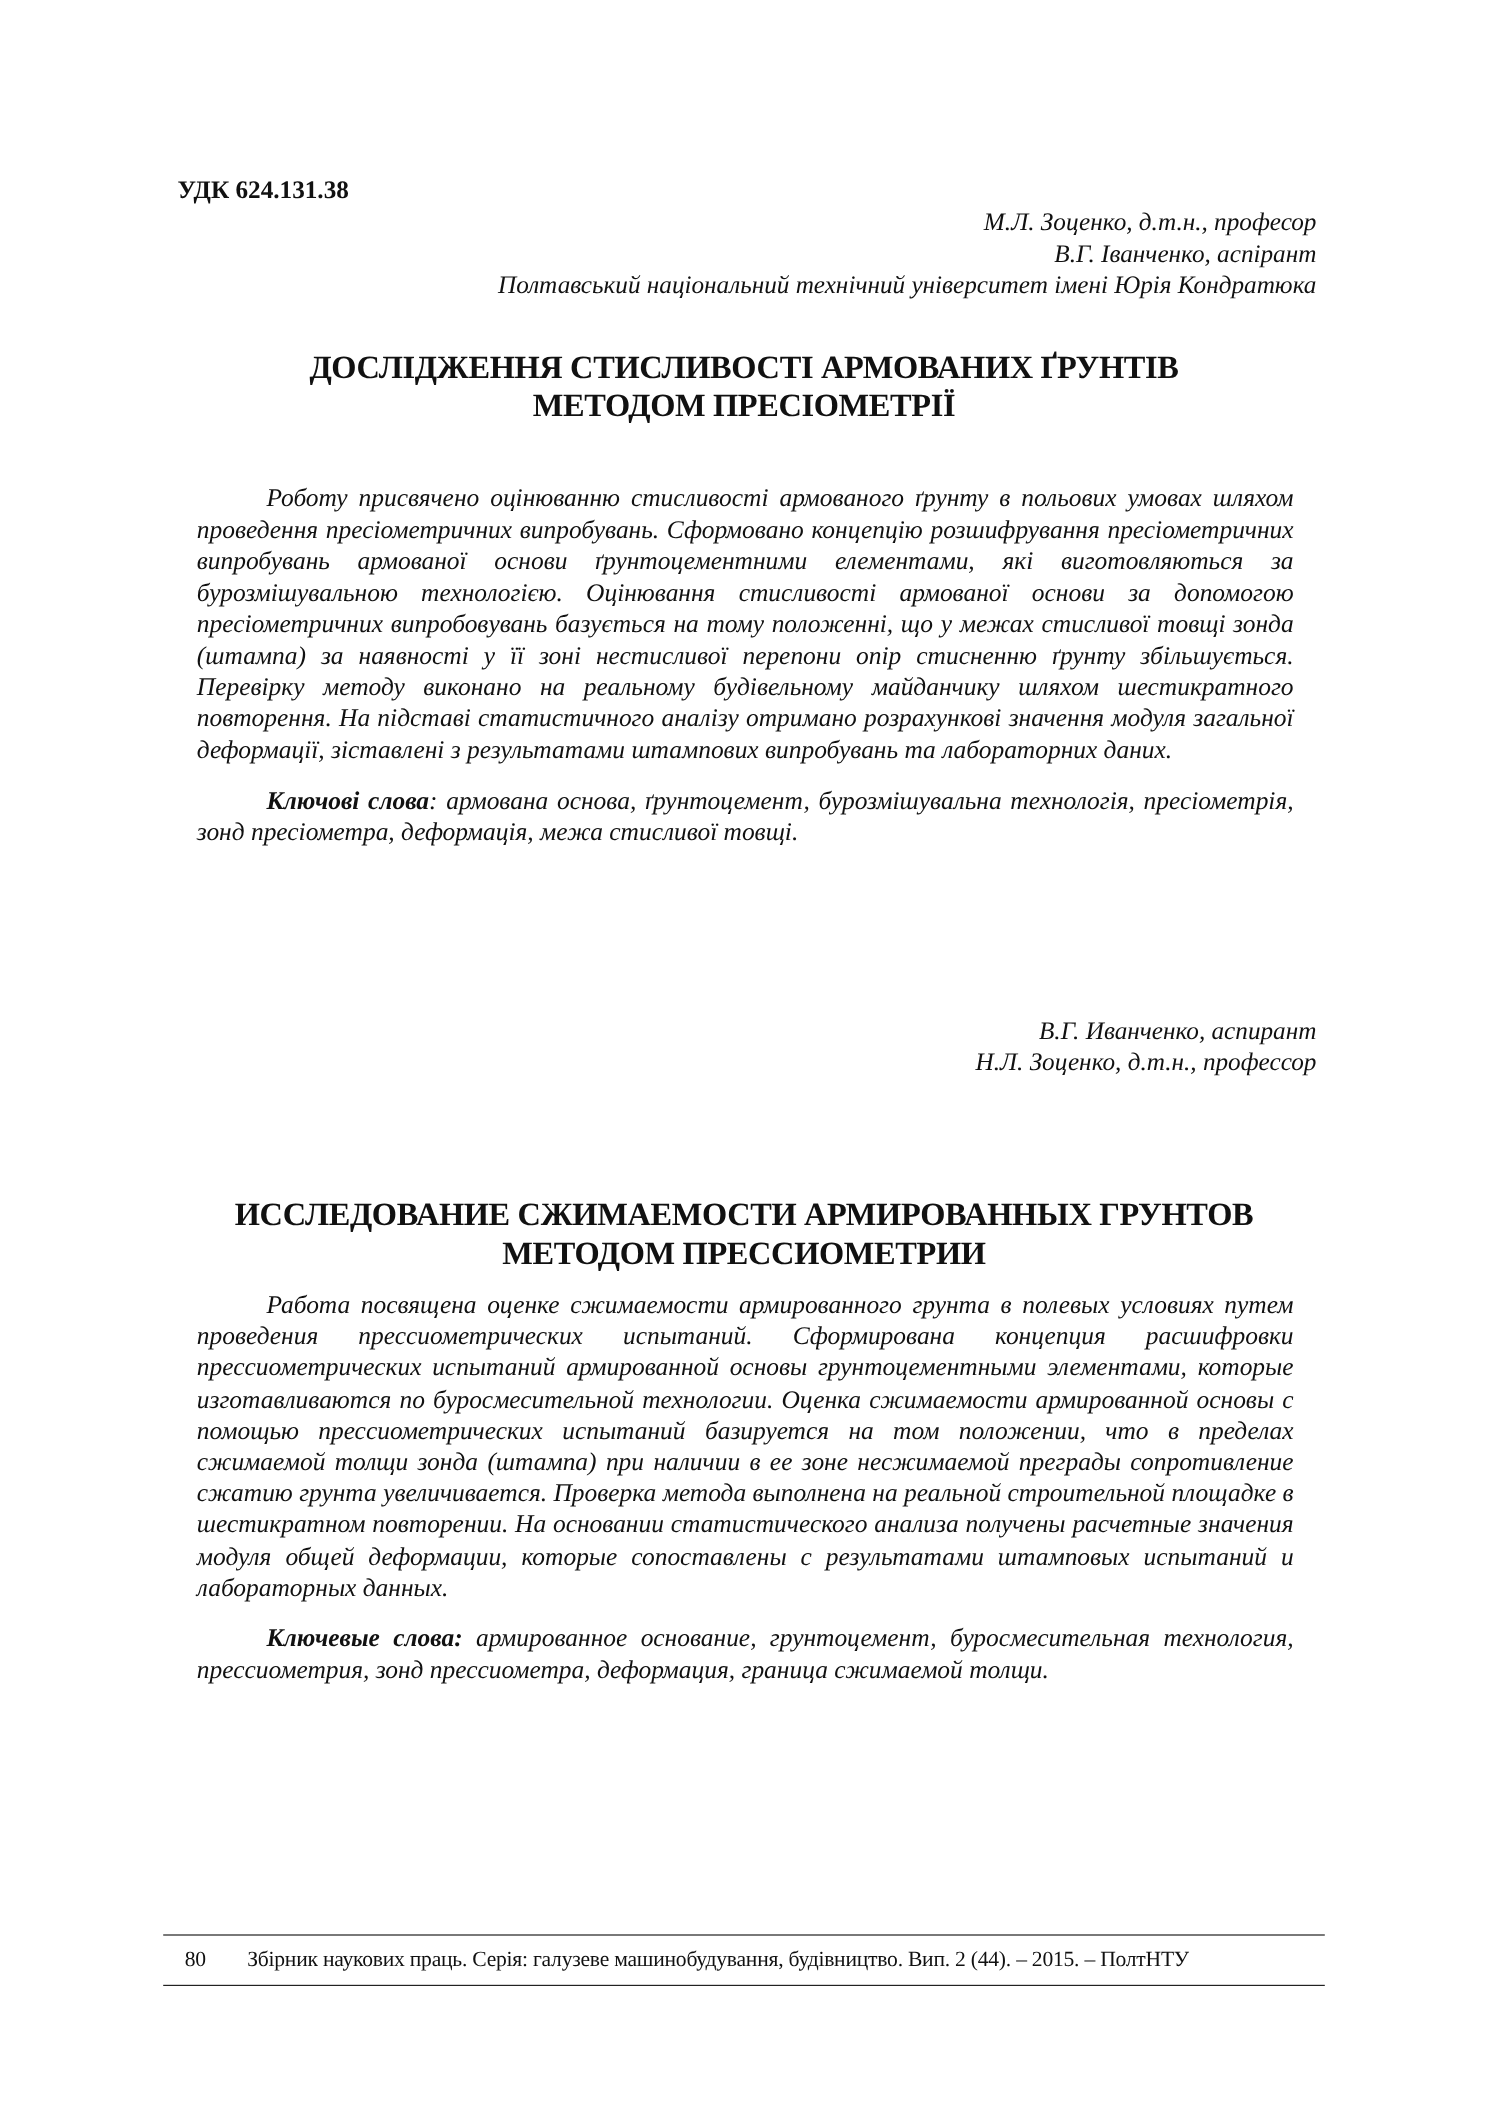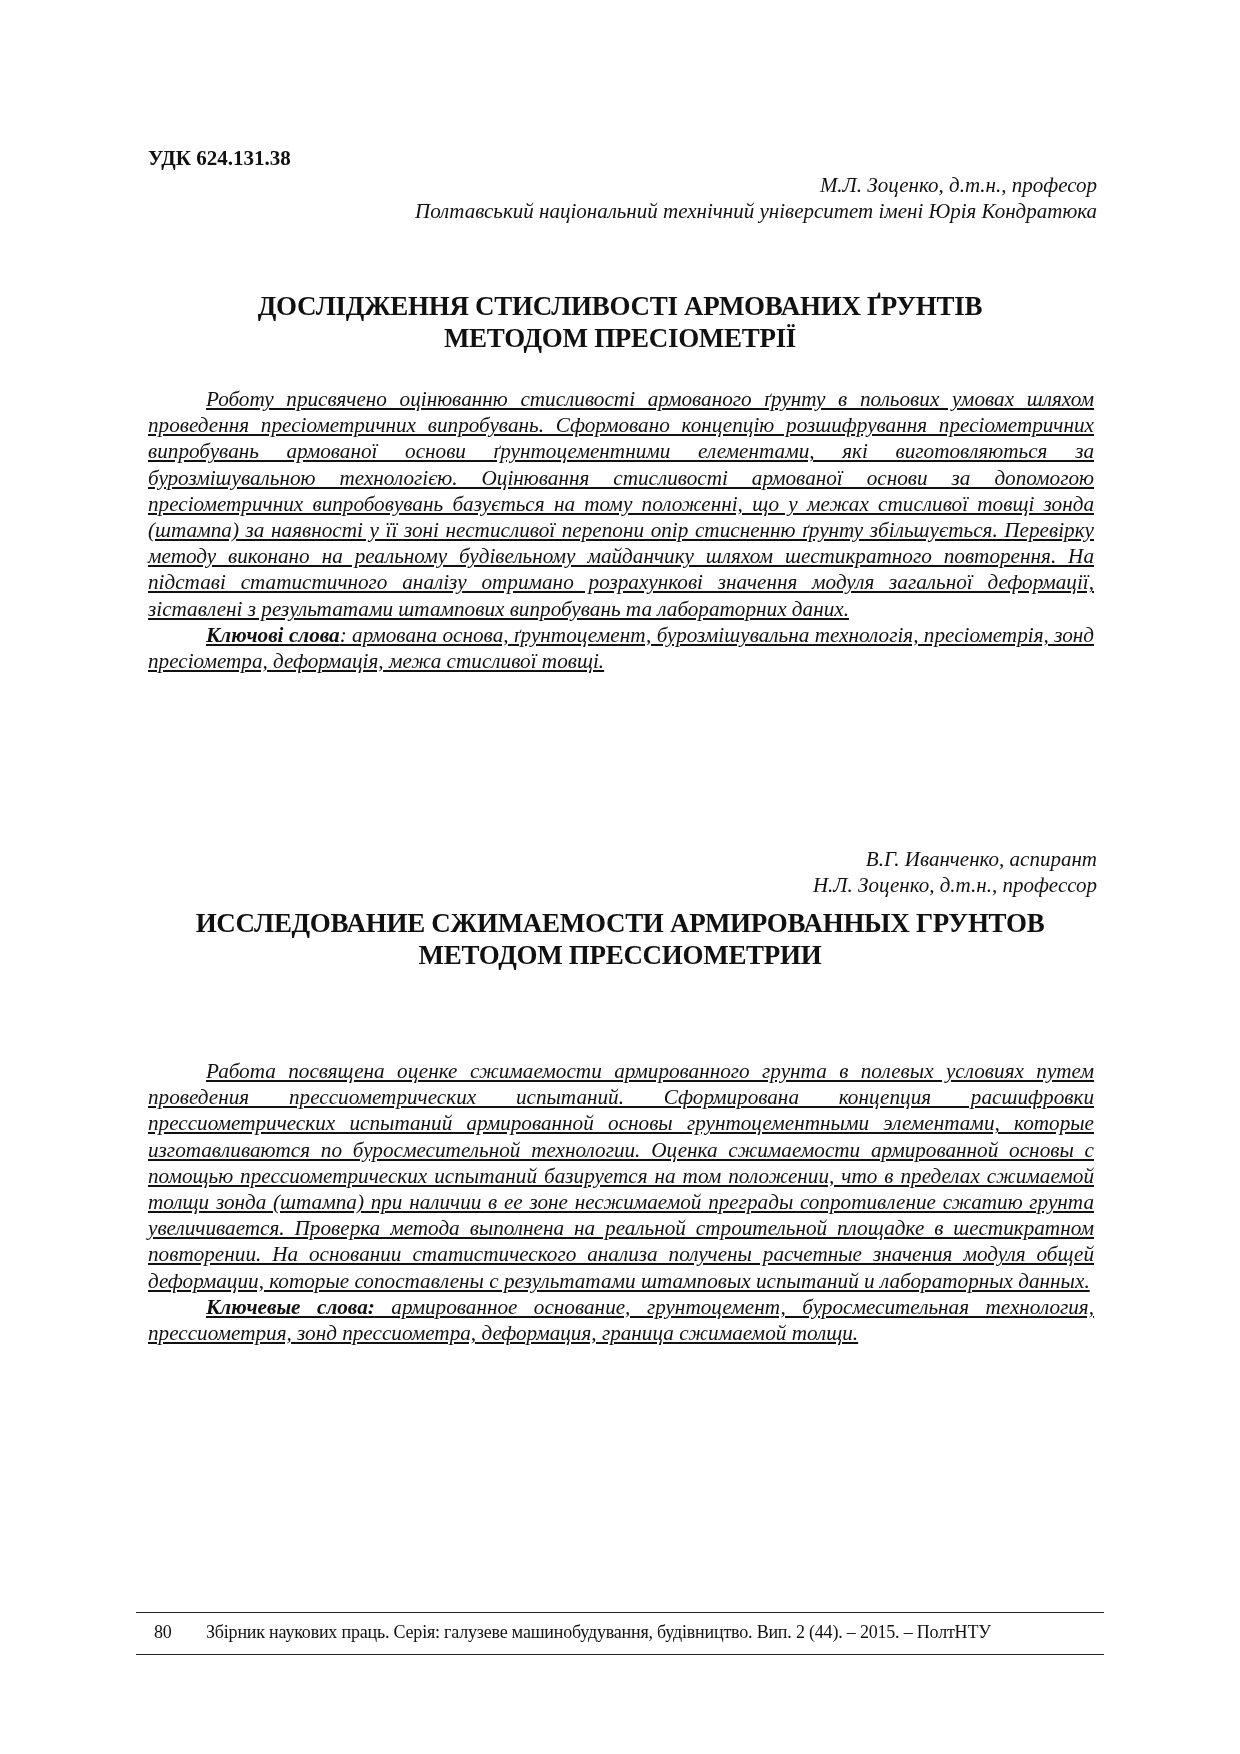--- a/index.html
+++ b/index.html
@@ -6,52 +6,53 @@
   body { width: 1240px; height: 1754px; position: relative; overflow: hidden;
          font-family: "Liberation Serif", "DejaVu Serif", serif; color: #111; }
   .udk { position: absolute; left: 148px; top: 146px; font-size: 21px; font-weight: bold; }
   .authors { position: absolute; right: 143px; text-align: right; font-style: italic;
              font-size: 21px; line-height: 26px; }
   .authors div { white-space: nowrap; }
   .title { position: absolute; left: 140px; width: 960px; text-align: center;
            font-weight: bold; font-size: 27px; line-height: 32px; letter-spacing: -0.3px; }
   .abstract { position: absolute; left: 148px; width: 946px; font-style: italic;
               font-size: 21.2px; line-height: 26.2px; text-align: justify; }
-  .abstract p { margin: 0; text-indent: 58px; text-decoration: underline; }
+  .abstract p { margin: 16px; text-indent: 58px; }
   .kw-label { font-weight: bold; }
   .rule { position: absolute; left: 136px; width: 968px; height: 0; border-top: 1.5px solid #222; }
   .footer { position: absolute; left: 154px; top: 1622px; font-size: 18px; white-space: nowrap; letter-spacing: -0.2px; }
   .footer .page-num { display: inline-block; width: 52px; }
 </style>
 </head>
 <body>
 
 <div class="udk">УДК 624.131.38</div>
 
 <div class="authors" style="top:172px;">
   <div>М.Л. Зоценко, д.т.н., професор</div>
+  <div>В.Г. Іванченко, аспірант</div>
   <div>Полтавський національний технічний університет імені Юрія Кондратюка</div>
 </div>
 
 <div class="title" style="top:290px;">
   <div>ДОСЛІДЖЕННЯ СТИСЛИВОСТІ АРМОВАНИХ ҐРУНТІВ</div>
   <div>МЕТОДОМ ПРЕСІОМЕТРІЇ</div>
 </div>
 
 <div class="abstract" style="top:386px;">
   <p>Роботу присвячено оцінюванню стисливості армованого ґрунту в польових умовах шляхом проведення пресіометричних випробувань. Сформовано концепцію розшифрування пресіометричних випробувань армованої основи ґрунтоцементними елементами, які виготовляються за бурозмішувальною технологією. Оцінювання стисливості армованої основи за допомогою пресіометричних випробовувань базується на тому положенні, що у межах стисливої товщі зонда (штампа) за наявності у її зоні нестисливої перепони опір стисненню ґрунту збільшується. Перевірку методу виконано на реальному будівельному майданчику шляхом шестикратного повторення. На підставі статистичного аналізу отримано розрахункові значення модуля загальної деформації, зіставлені з результатами штампових випробувань та лабораторних даних.</p>
   <p><span class="kw-label">Ключові слова</span><span>: армована основа, ґрунтоцемент, бурозмішувальна технологія, пресіометрія, зонд пресіометра, деформація, межа стисливої товщі.</span></p>
 </div>
 
 <div class="authors" style="top:846px;">
   <div>В.Г. Иванченко, аспирант</div>
   <div>Н.Л. Зоценко, д.т.н., профессор</div>
 </div>
 
-<div class="title" style="top:907px;">
+<div class="title" style="top:996px;">
   <div>ИССЛЕДОВАНИЕ СЖИМАЕМОСТИ АРМИРОВАННЫХ ГРУНТОВ</div>
   <div>МЕТОДОМ ПРЕССИОМЕТРИИ</div>
 </div>
 
 <div class="abstract" style="top:1058px;">
   <p>Работа посвящена оценке сжимаемости армированного грунта в полевых условиях путем проведения прессиометрических испытаний. Сформирована концепция расшифровки прессиометрических испытаний армированной основы грунтоцементными элементами, которые изготавливаются по буросмесительной технологии. Оценка сжимаемости армированной основы с помощью прессиометрических испытаний базируется на том положении, что в пределах сжимаемой толщи зонда (штампа) при наличии в ее зоне несжимаемой преграды сопротивление сжатию грунта увеличивается. Проверка метода выполнена на реальной строительной площадке в шестикратном повторении. На основании статистического анализа получены расчетные значения модуля общей деформации, которые сопоставлены с результатами штамповых испытаний и лабораторных данных.</p>
   <p><span class="kw-label">Ключевые слова:</span><span> армированное основание, грунтоцемент, буросмесительная технология, прессиометрия, зонд прессиометра, деформация, граница сжимаемой толщи.</span></p>
 </div>
 
 <div class="rule" style="top:1612px;"></div>

